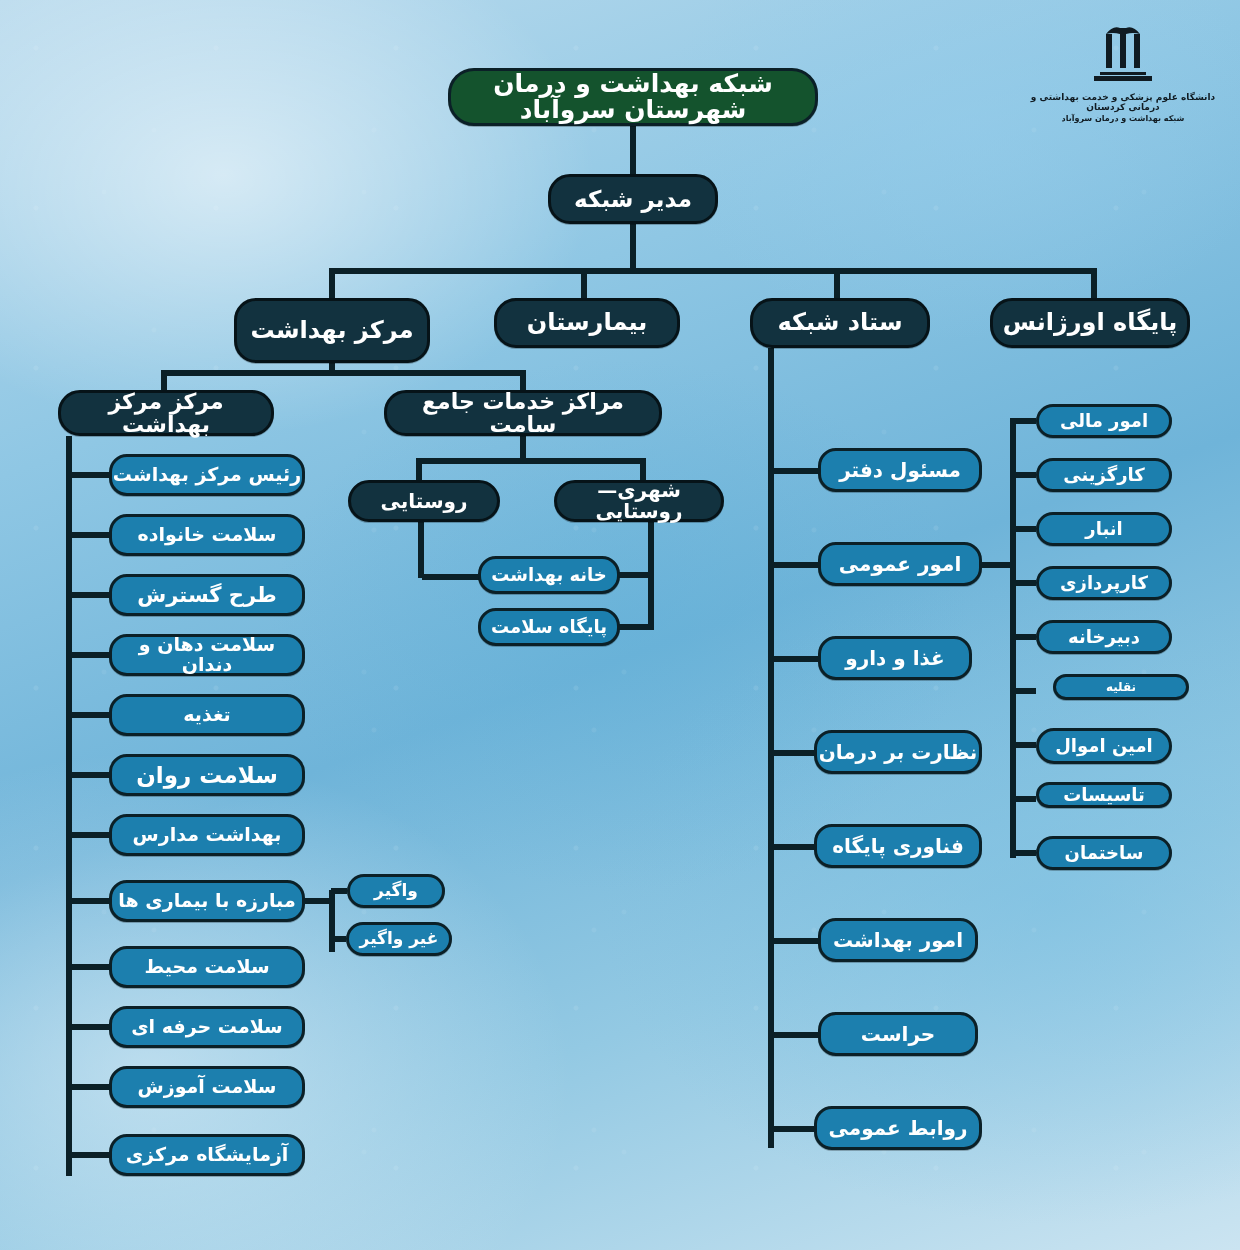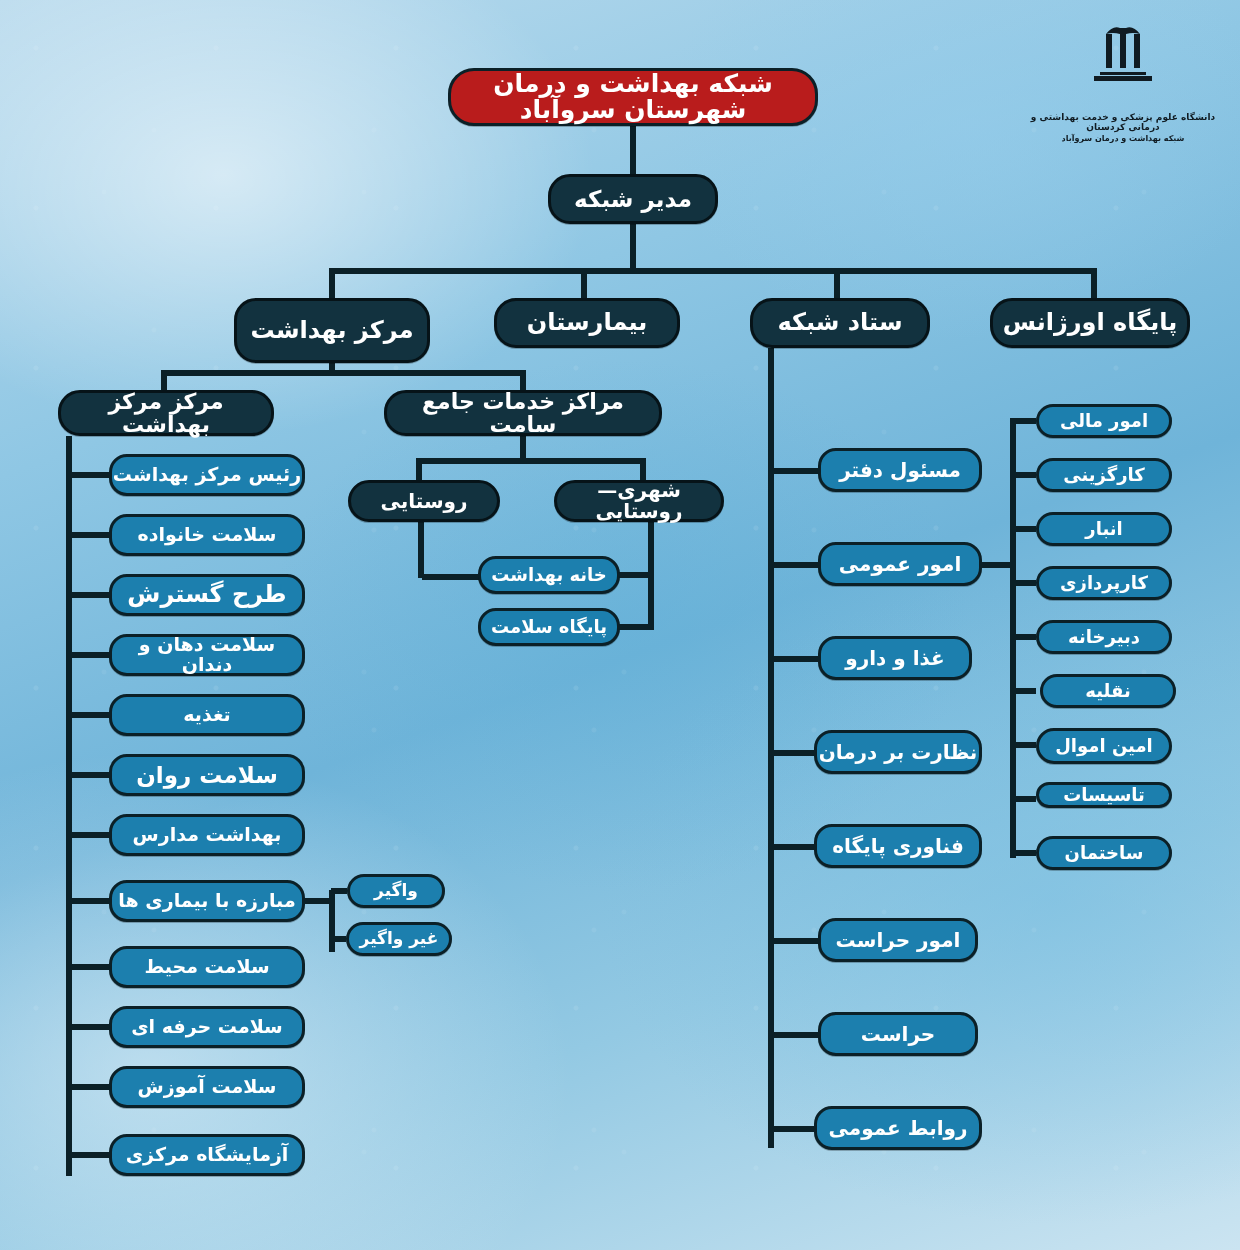--- a/index.html
+++ b/index.html
@@ -25,31 +25,31 @@
   .node{
     position:absolute;box-sizing:border-box;
     background:#1c7fae;border:3px solid #0b2027;border-radius:18px;
     color:#fff;font-weight:bold;text-align:center;
     display:flex;align-items:center;justify-content:center;
     line-height:1.05;letter-spacing:-.3px;
     box-shadow:0 1px 0 rgba(0,0,0,.25);
     z-index:3;
   }
   .node.dark{background:#12323f;border-color:#061318;border-radius:22px;}
-  .node.root{background:#b91c1c;border-radius:26px;}
+  .node.root{background:#14532d;border-radius:26px;}
 
   
   .ln{position:absolute;background:#0b2027;z-index:1;}
   .lnv{width:6px;}
   .lnh{height:6px;}
 
   
   .logo{position:absolute;right:22px;top:18px;width:190px;text-align:center;color:#101b22;z-index:5;}
   .logo svg{display:block;margin:0 auto;}
-  .logo .l1{font-size:9px;font-weight:bold;margin-top:20px;letter-spacing:-.2px;}
+  .logo .l1{font-size:9px;font-weight:bold;margin-top:0;letter-spacing:-.2px;}
   .logo .l2{font-size:8px;font-weight:bold;margin-top:2px;letter-spacing:-.2px;}
 </style>
 </head>
 <body>
 
 <div class="grain"></div>
 
 <div class="logo">
   <svg width="74" height="74" viewBox="0 0 74 74">
     <g fill="#101b22">
@@ -91,21 +91,21 @@
 
 <div class="node dark" style="right:966px;top:390px;width:216px;height:46px;font-size:22px;">مرکز مرکز بهداشت</div>
 <div class="node dark" style="right:578px;top:390px;width:278px;height:46px;font-size:22px;">مراکز خدمات جامع سامت</div>
 
 <div class="ln lnv" style="right:1168px;top:436px;height:740px;"></div>
 
 <div class="node" style="right:935px;top:454px;width:196px;height:42px;font-size:19px;">رئیس مرکز بهداشت</div>
 <div class="ln lnh" style="right:1131px;top:472px;width:40px;"></div>
 <div class="node" style="right:935px;top:514px;width:196px;height:42px;font-size:19px;">سلامت خانواده</div>
 <div class="ln lnh" style="right:1131px;top:532px;width:40px;"></div>
-<div class="node" style="right:935px;top:574px;width:196px;height:42px;font-size:24px;">طرح گسترش</div>
+<div class="node" style="right:935px;top:574px;width:196px;height:42px;font-size:21px;">طرح گسترش</div>
 <div class="ln lnh" style="right:1131px;top:592px;width:40px;"></div>
 <div class="node" style="right:935px;top:634px;width:196px;height:42px;font-size:19px;">سلامت دهان و دندان</div>
 <div class="ln lnh" style="right:1131px;top:652px;width:40px;"></div>
 <div class="node" style="right:935px;top:694px;width:196px;height:42px;font-size:19px;">تغذیه</div>
 <div class="ln lnh" style="right:1131px;top:712px;width:40px;"></div>
 <div class="node" style="right:935px;top:754px;width:196px;height:42px;font-size:23px;">سلامت روان</div>
 <div class="ln lnh" style="right:1131px;top:772px;width:40px;"></div>
 <div class="node" style="right:935px;top:814px;width:196px;height:42px;font-size:19px;">بهداشت مدارس</div>
 <div class="ln lnh" style="right:1131px;top:832px;width:40px;"></div>
 <div class="node" style="right:935px;top:880px;width:196px;height:42px;font-size:19px;">مبارزه با بیماری ها</div>
@@ -148,40 +148,40 @@
 <div class="node" style="right:258px;top:448px;width:164px;height:44px;font-size:20px;">مسئول دفتر</div>
 <div class="ln lnh" style="right:422px;top:468px;width:48px;"></div>
 <div class="node" style="right:258px;top:542px;width:164px;height:44px;font-size:20px;">امور عمومی</div>
 <div class="ln lnh" style="right:422px;top:562px;width:48px;"></div>
 <div class="node" style="right:268px;top:636px;width:154px;height:44px;font-size:20px;">غذا و دارو</div>
 <div class="ln lnh" style="right:422px;top:656px;width:48px;"></div>
 <div class="node" style="right:258px;top:730px;width:168px;height:44px;font-size:20px;">نظارت بر درمان</div>
 <div class="ln lnh" style="right:426px;top:750px;width:44px;"></div>
 <div class="node" style="right:258px;top:824px;width:168px;height:44px;font-size:20px;">فناوری پایگاه</div>
 <div class="ln lnh" style="right:426px;top:844px;width:44px;"></div>
-<div class="node" style="right:262px;top:918px;width:160px;height:44px;font-size:20px;">امور حراست</div>
+<div class="node" style="right:262px;top:918px;width:160px;height:44px;font-size:20px;">امور بهداشت</div>
 <div class="ln lnh" style="right:422px;top:938px;width:48px;"></div>
 <div class="node" style="right:262px;top:1012px;width:160px;height:44px;font-size:20px;">حراست</div>
 <div class="ln lnh" style="right:422px;top:1032px;width:48px;"></div>
 <div class="node" style="right:258px;top:1106px;width:168px;height:44px;font-size:20px;">روابط عمومی</div>
 <div class="ln lnh" style="right:426px;top:1126px;width:44px;"></div>
 
 <div class="ln lnv" style="right:224px;top:418px;height:440px;"></div>
 <div class="ln lnh" style="right:224px;top:562px;width:42px;"></div>
 
 <div class="node" style="right:68px;top:404px;width:136px;height:34px;font-size:18px;">امور مالی</div>
 <div class="ln lnh" style="right:204px;top:418px;width:26px;"></div>
 <div class="node" style="right:68px;top:458px;width:136px;height:34px;font-size:18px;">کارگزینی</div>
 <div class="ln lnh" style="right:204px;top:472px;width:26px;"></div>
 <div class="node" style="right:68px;top:512px;width:136px;height:34px;font-size:18px;">انبار</div>
 <div class="ln lnh" style="right:204px;top:526px;width:26px;"></div>
 <div class="node" style="right:68px;top:566px;width:136px;height:34px;font-size:18px;">کارپردازی</div>
 <div class="ln lnh" style="right:204px;top:580px;width:26px;"></div>
 <div class="node" style="right:68px;top:620px;width:136px;height:34px;font-size:18px;">دبیرخانه</div>
 <div class="ln lnh" style="right:204px;top:634px;width:26px;"></div>
-<div class="node" style="right:64px;top:674px;width:136px;height:34px;font-size:18px;">نقلیه</div>
+<div class="node" style="right:51px;top:674px;width:136px;height:26px;font-size:12px;">نقلیه</div>
 <div class="ln lnh" style="right:204px;top:688px;width:26px;"></div>
 <div class="node" style="right:68px;top:728px;width:136px;height:36px;font-size:18px;">امین اموال</div>
 <div class="ln lnh" style="right:204px;top:742px;width:26px;"></div>
 <div class="node" style="right:68px;top:782px;width:136px;height:26px;font-size:18px;text-align:center;">تاسیسات</div>
 <div class="ln lnh" style="right:204px;top:796px;width:26px;"></div>
 <div class="node" style="right:68px;top:836px;width:136px;height:34px;font-size:18px;">ساختمان</div>
 <div class="ln lnh" style="right:204px;top:850px;width:26px;"></div>
 
 </body></html>

